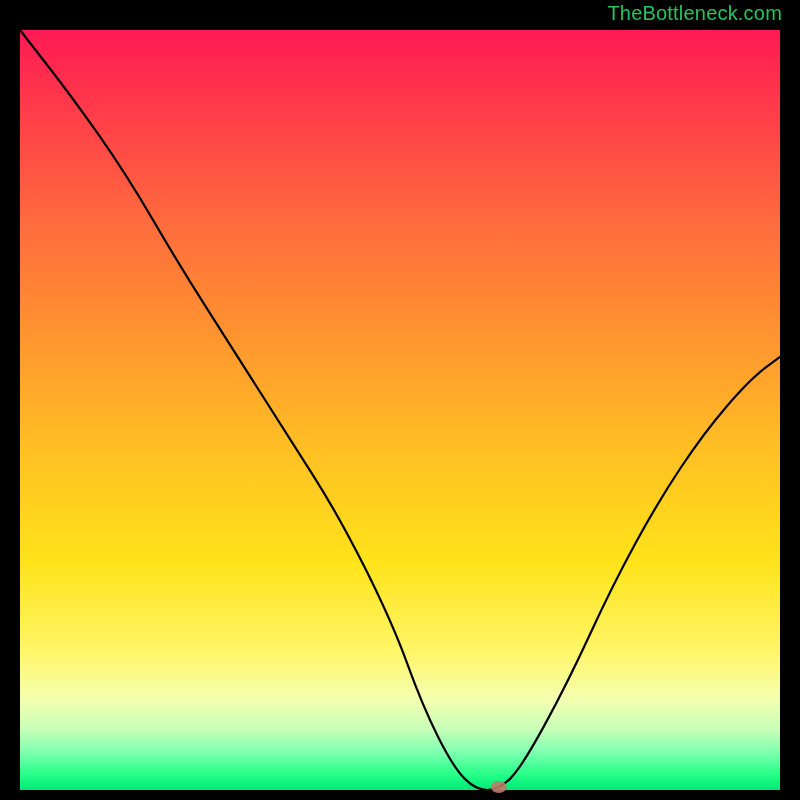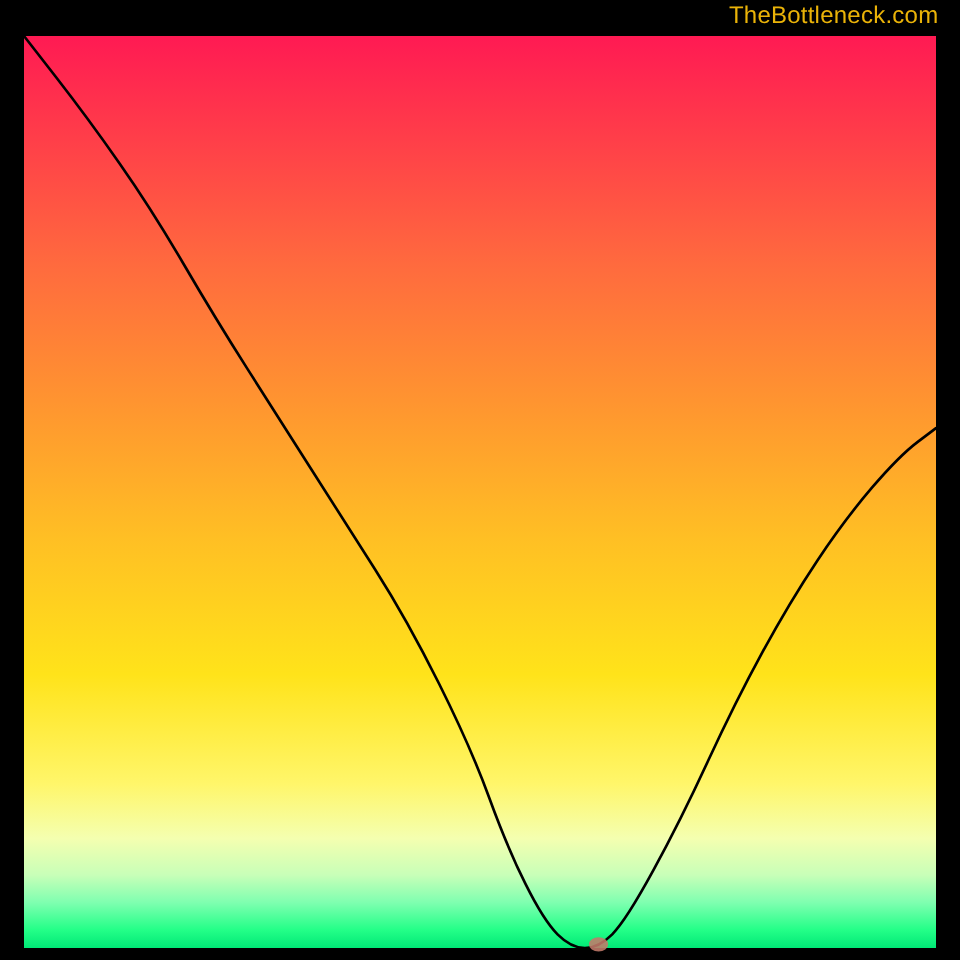--- a/index.html
+++ b/index.html
@@ -14,21 +14,21 @@
   .frame {
     position: relative;
     width: 800px;
     height: 800px;
     background: #000;
   }
   .attribution {
     position: absolute;
     top: 2px;
     right: 18px;
-    color: #eab308;
+    color: #22c55e;
     font-size: 20px;
     letter-spacing: 0.2px;
     font-weight: 400;
   }
   .plot-area {
     position: absolute;
     left: 20px;
     top: 30px;
     width: 760px;
     height: 760px;

